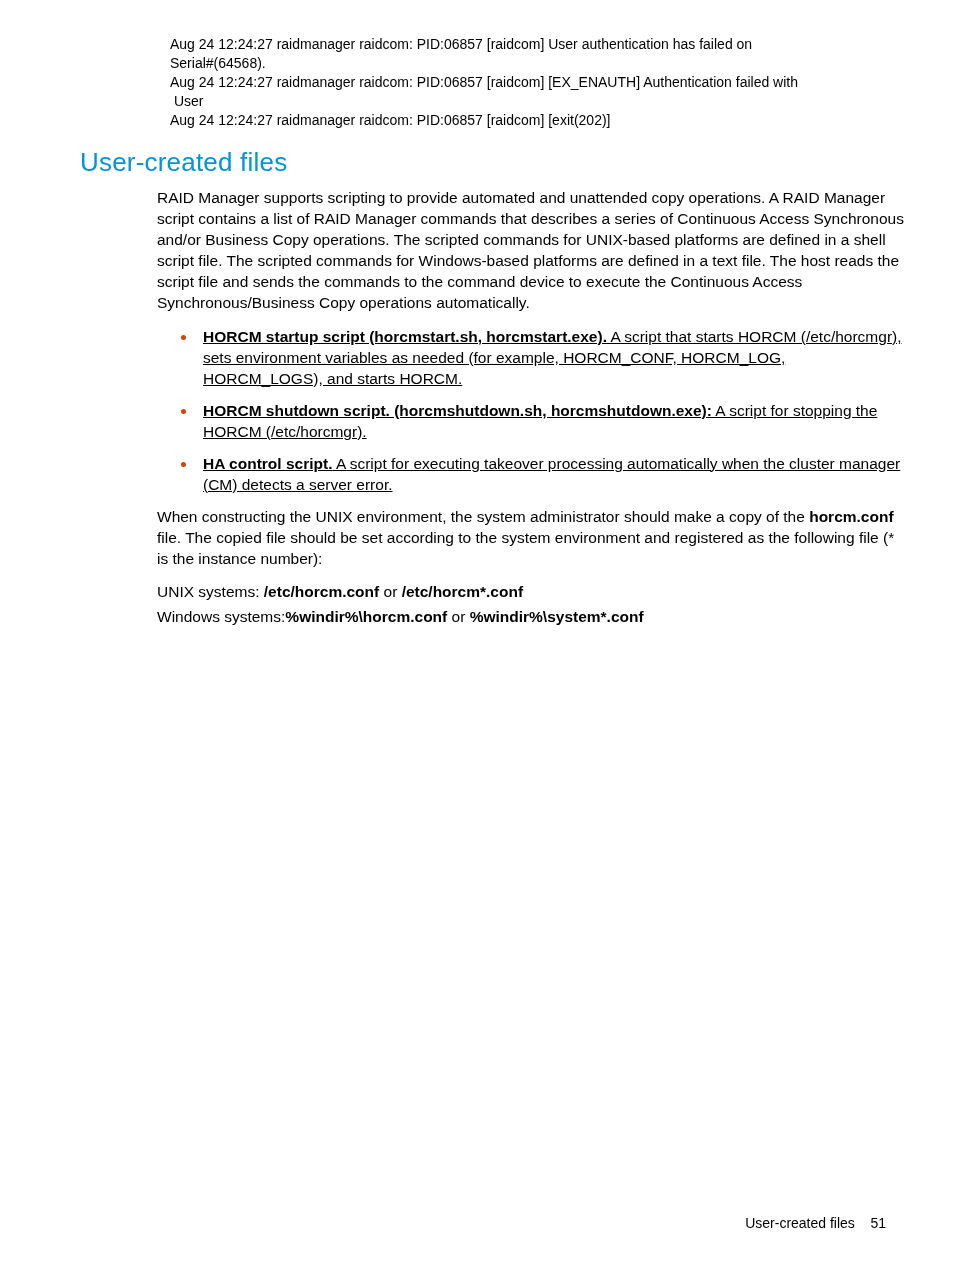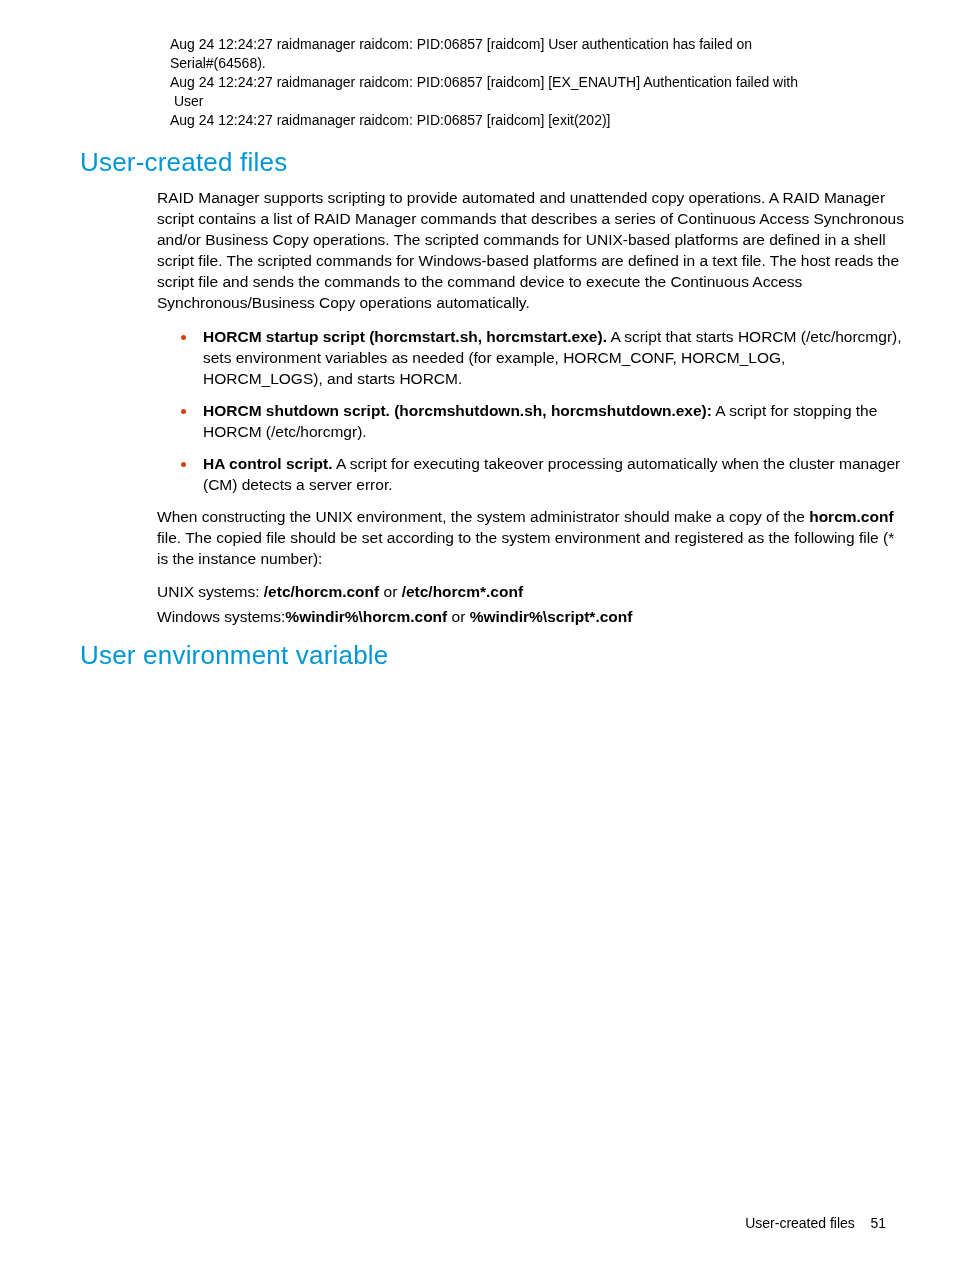--- a/index.html
+++ b/index.html
@@ -38,20 +38,21 @@
     font-size: 15.5px;
     line-height: 1.35;
     font-weight: 300;
   }
   ul.bullets {
     margin: 0 0 12px 77px;
     padding-left: 40px;
     font-size: 15.5px;
     line-height: 1.35;
     font-weight: 300;
+    text-decoration: underline;
   }
   ul.bullets li {
     margin-bottom: 10px;
     padding-left: 6px;
   }
   ul.bullets li::marker {
     color: #d7410b;
     font-size: 16px;
   }
   .bold { font-weight: 700; }
@@ -81,22 +82,21 @@
   <ul class="bullets">
     <li><span class="bold">HORCM startup script (horcmstart.sh, horcmstart.exe).</span><span> A script that starts HORCM (/etc/horcmgr), sets environment variables as needed (for example, HORCM_CONF, HORCM_LOG, HORCM_LOGS), and starts HORCM.</span></li>
     <li><span class="bold">HORCM shutdown script. (horcmshutdown.sh, horcmshutdown.exe):</span><span> A script for stopping the HORCM (/etc/horcmgr).</span></li>
     <li><span class="bold">HA control script.</span><span> A script for executing takeover processing automatically when the cluster manager (CM) detects a server error.</span></li>
   </ul>
 
   <p class="bodytext"><span>When constructing the UNIX environment, the system administrator should make a copy of the </span><span class="bold">horcm.conf</span><span> file. The copied file should be set according to the system environment and registered as the following file (* is the instance number):</span></p>
 
   <p class="bodytext" style="margin-bottom:4px;"><span>UNIX systems: </span><span class="bold">/etc/horcm.conf</span><span> or </span><span class="bold">/etc/horcm*.conf</span></p>
 
-  <p class="bodytext"><span>Windows systems:</span><span class="bold">%windir%\horcm.conf</span><span> or </span><span class="bold">%windir%\script*.conf</span></p>
+  <p class="bodytext"><span>Windows systems:</span><span class="bold">%windir%\horcm.conf</span><span> or </span><span class="bold">%windir%\system*.conf</span></p>
 
-  <h2>User environment variable</h2>
 
 
 </div>
 
 <div class="footer">
   <span>User-created files</span>&nbsp;&nbsp;&nbsp;&nbsp;<span>51</span>
 </div>
 
 </body></html>

